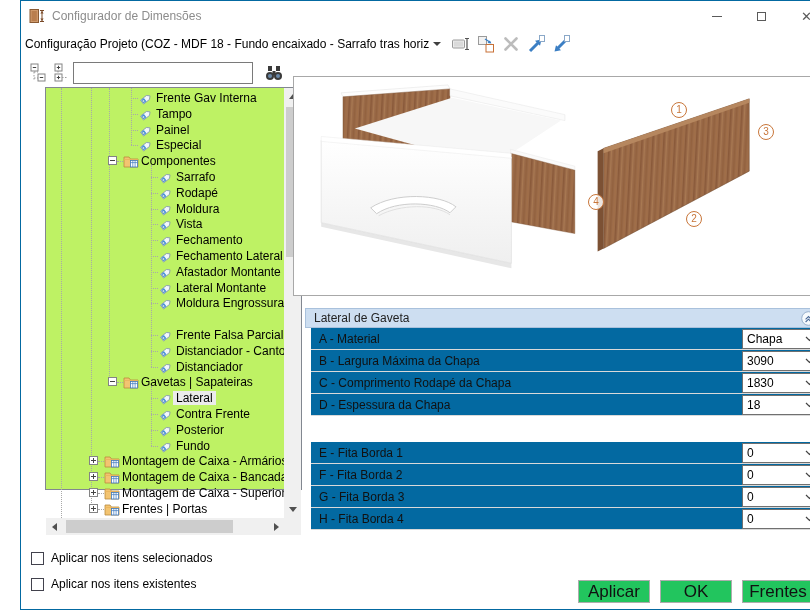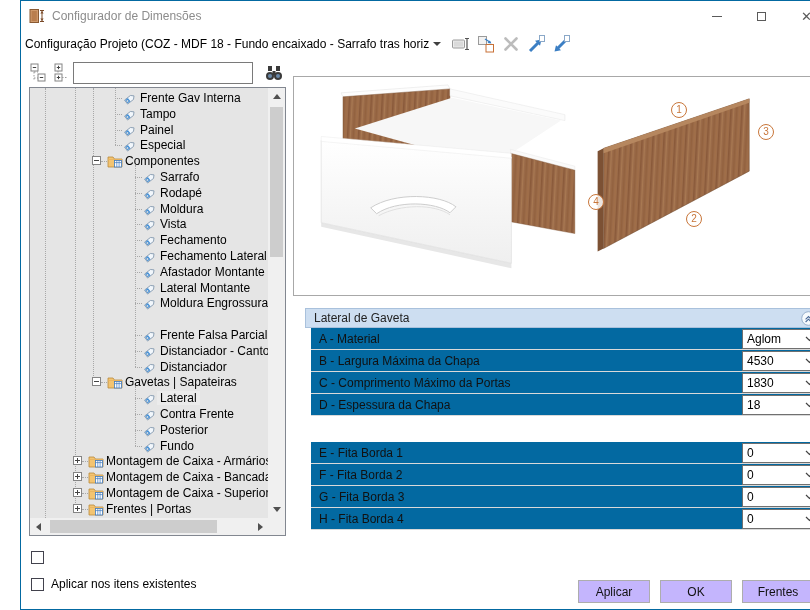--- a/index.html
+++ b/index.html
@@ -21,21 +21,21 @@
   .cfgselect { position:absolute; left:4px; top:2px; width:424px; height:22px; display:flex; align-items:center; cursor:default; }
   .cfgselect .val { font-size:12px; color:#000; white-space:nowrap; overflow:hidden; width:404px; }
   .dd-arrow { width:0; height:0; border-left:4px solid transparent; border-right:4px solid transparent; border-top:4px solid #404040; margin-left:4px; }
   .tbico { position:absolute; top:3px; width:20px; height:20px; }
 
   
   .tsearch-ico { position:absolute; width:18px; height:20px; }
   .search-input { position:absolute; left:52px; top:61px; width:180px; height:22px; border:1px solid #7a7a7a; font-size:12px; padding:0 4px; outline:none; }
 
   
-  .treebox { position:absolute; left:8px; top:86px; width:257px; height:449px; border:1px solid #828790; background:#e5e5e5; }
+  .treebox { position:absolute; left:24px; top:86px; width:257px; height:403px; border:1px solid #828790; background:#bef264; }
   .tree-rows { position:absolute; left:0; top:0; width:238px; height:430px; overflow:hidden; }
   .trow { position:absolute; height:16px; display:flex; align-items:center; white-space:nowrap; font-size:12px; color:#000; cursor:default; }
   .trow .lbl { padding:0 3px; }
   .trow .lbl.sel { background:#ebebeb; }
   .pmbox { position:absolute; width:9px; height:9px; border:1px solid #848484; background:#fff; }
   .pmbox::before, .pmbox::after { content:""; position:absolute; background:#444; }
   .pmbox::before { left:1px; top:3px; width:5px; height:1px; }
   .pmbox.plus::after { left:3px; top:1px; width:1px; height:5px; }
   .guide { position:absolute; width:0; border-left:1px dotted #a8a8a8; }
   .hconn { position:absolute; height:0; border-top:1px dotted #a8a8a8; }
@@ -68,21 +68,21 @@
   .grp-header .ht { font-size:12px; color:#222; margin-left:8px; }
   .grp-collapse { position:absolute; right:4px; top:2px; width:15px; height:15px; }
   .grp-rows { position:absolute; left:290px; width:510px; }
   .prow { position:absolute; left:0; width:510px; height:22px; background:#0369a1; border-bottom:1px solid #d9d9d9; }
   .prow .plbl { position:absolute; left:8px; top:4px; font-size:12px; color:#111; }
   .psel { position:absolute; left:431px; top:1px; width:77px; height:20px; background:#fff; border:1px solid #707070; display:flex; align-items:center; cursor:default; }
   .psel .pval { font-size:12px; color:#000; margin-left:4px; flex:1; }
   .psel svg { margin-right:4px; }
 
   
-  .btn { position:absolute; top:579px; width:72px; height:23px; background:#c4b5fd; border:1px solid #adadad; font-size:12px; color:#111; display:flex; align-items:center; justify-content:center; cursor:default; }
+  .btn { position:absolute; top:579px; width:72px; height:23px; background:#22c55e; border:1px solid #adadad; font-size:17px; color:#111; display:flex; align-items:center; justify-content:center; cursor:default; }
 </style>
 </head>
 <body>
 
 <div class="window">
 
   <div class="titlebar">
     <svg class="title-icon" viewBox="0 0 16 16">
       <rect x="1" y="1.5" width="8.5" height="13" fill="#cf9a6c" stroke="#8a5a33" stroke-width="1"></rect>
       <rect x="2.6" y="3" width="5.2" height="10" fill="#b97e4e"></rect>
@@ -471,20 +471,21 @@
       <div class="sb-thumb-h" style="left:20px;width:167px"></div>
       <div class="sb-btn" style="left:222px;top:0">
           <div class="tri right"></div>
         </div>
     </div>
     <div class="sb-corner"></div>
   </div>
 
   <div class="chkrow" style="top:550px">
     <div class="chkbox"></div>
+    <span class="chklbl">Aplicar nos itens selecionados</span>
   </div>
   <div class="chkrow" style="top:576px">
     <div class="chkbox"></div>
     <span class="chklbl">Aplicar nos itens existentes</span>
   </div>
 
   <div class="preview">
     <svg width="528" height="218" viewBox="0 0 530 220">
       <defs>
         <pattern id="wood" width="11" height="40" patternUnits="userSpaceOnUse" patternTransform="rotate(3)">
@@ -528,41 +529,41 @@
     <span class="ht">Lateral de Gaveta</span>
     <svg class="grp-collapse" viewBox="0 0 15 15">
       <circle cx="7.5" cy="7.5" r="6.8" fill="#f6fafd" stroke="#9ab1cc"></circle>
       <path d="M4.6 8.3 L7.5 5.5 L10.4 8.3 M4.6 11 L7.5 8.2 L10.4 11" stroke="#4a6a99" stroke-width="1.1" fill="none"></path>
     </svg>
   </div>
   <div class="grp-rows" id="grp0" style="top:327px">
       <div class="prow" style="top: 0px;">
         <span class="plbl">A - Material</span>
         <span class="psel">
-          <span class="pval">Aglom</span>
+          <span class="pval">Chapa</span>
           <span style="display:flex">
             <svg width="9" height="6" viewBox="0 0 9 6">
               <path d="M1 1 L4.5 4.5 L8 1" stroke="#444" stroke-width="1.2" fill="none"></path>
             </svg>
           </span>
         </span>
       </div>
       <div class="prow" style="top: 22px;">
         <span class="plbl">B - Largura Máxima da Chapa</span>
         <span class="psel">
-          <span class="pval">4530</span>
+          <span class="pval">3090</span>
           <span style="display:flex">
             <svg width="9" height="6" viewBox="0 0 9 6">
               <path d="M1 1 L4.5 4.5 L8 1" stroke="#444" stroke-width="1.2" fill="none"></path>
             </svg>
           </span>
         </span>
       </div>
       <div class="prow" style="top: 44px;">
-        <span class="plbl">C - Comprimento Máximo da Portas</span>
+        <span class="plbl">C - Comprimento Rodapé da Chapa</span>
         <span class="psel">
           <span class="pval">1830</span>
           <span style="display:flex">
             <svg width="9" height="6" viewBox="0 0 9 6">
               <path d="M1 1 L4.5 4.5 L8 1" stroke="#444" stroke-width="1.2" fill="none"></path>
             </svg>
           </span>
         </span>
       </div>
       <div class="prow" style="top: 66px;">

